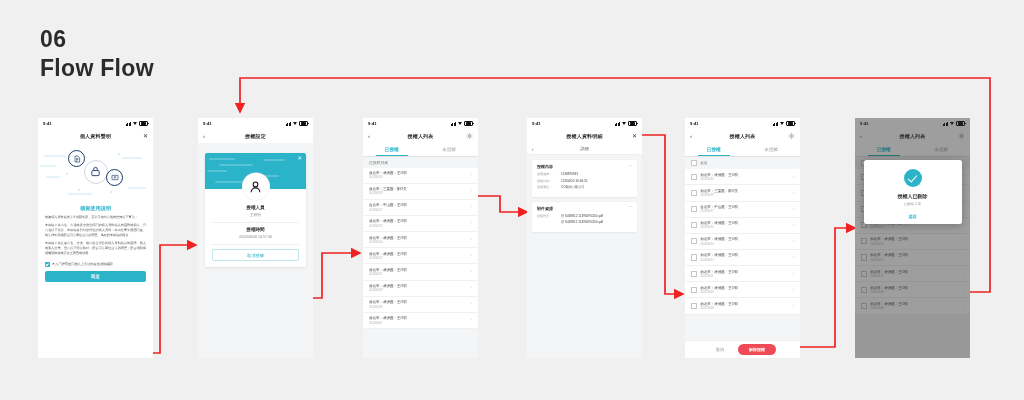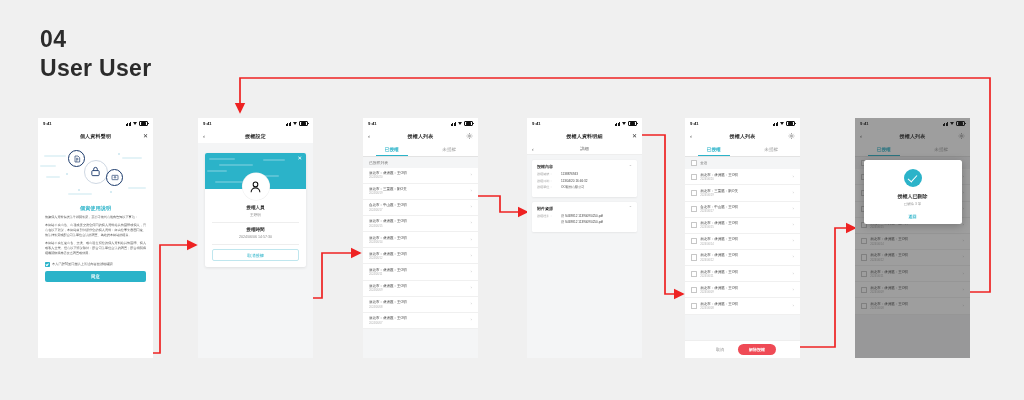--- a/index.html
+++ b/index.html
@@ -132,22 +132,22 @@
   .m-title{font-size:5px;font-weight:700;color:#333;}
   .m-sub{font-size:3.4px;color:#999;margin-top:3px;}
   .m-btn{font-size:4px;color:#2bb3c9;margin-top:8px;font-weight:700;}
 </style>
 </head>
 <body>
 
 <div class="page">
 
   <div class="title-block">
-    <div class="title-num">04</div>
-    <div class="title-main">User User</div>
+    <div class="title-num">06</div>
+    <div class="title-main">Flow Flow</div>
   </div>
 
   <svg class="connectors" width="1024" height="400">
     <defs>
       <marker id="ah" markerWidth="7" markerHeight="7" refX="5.4" refY="3.5" orient="auto">
         <polygon points="0,0.4 6.4,3.5 0,6.6" fill="#ee2222"></polygon>
       </marker>
     </defs>
 
     <path d="M95,350 L95,353 L160,353 L160,245 L196,245" fill="none" stroke="#ee2222" stroke-width="1.7" marker-end="url(#ah)"></path>

